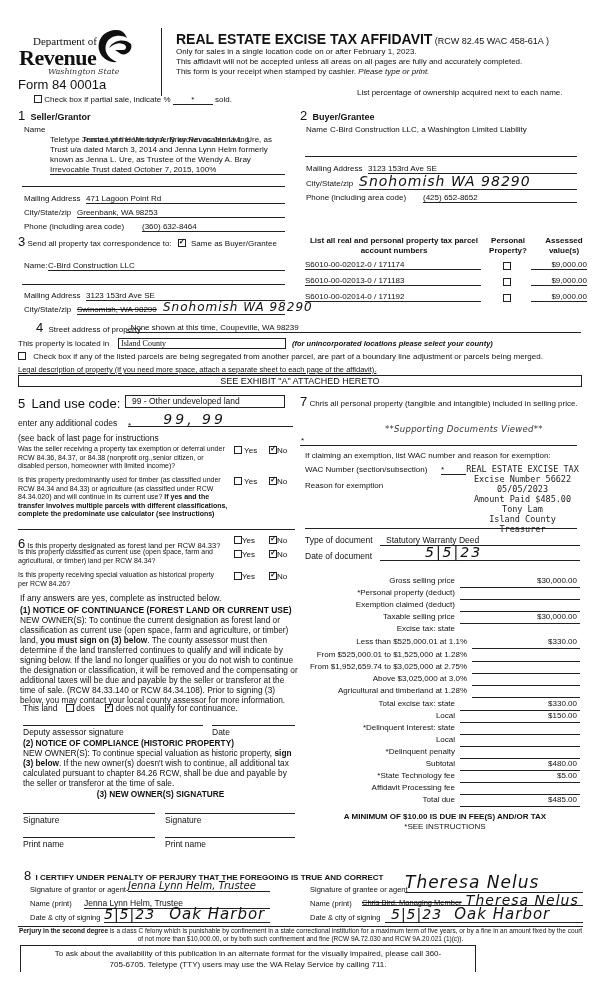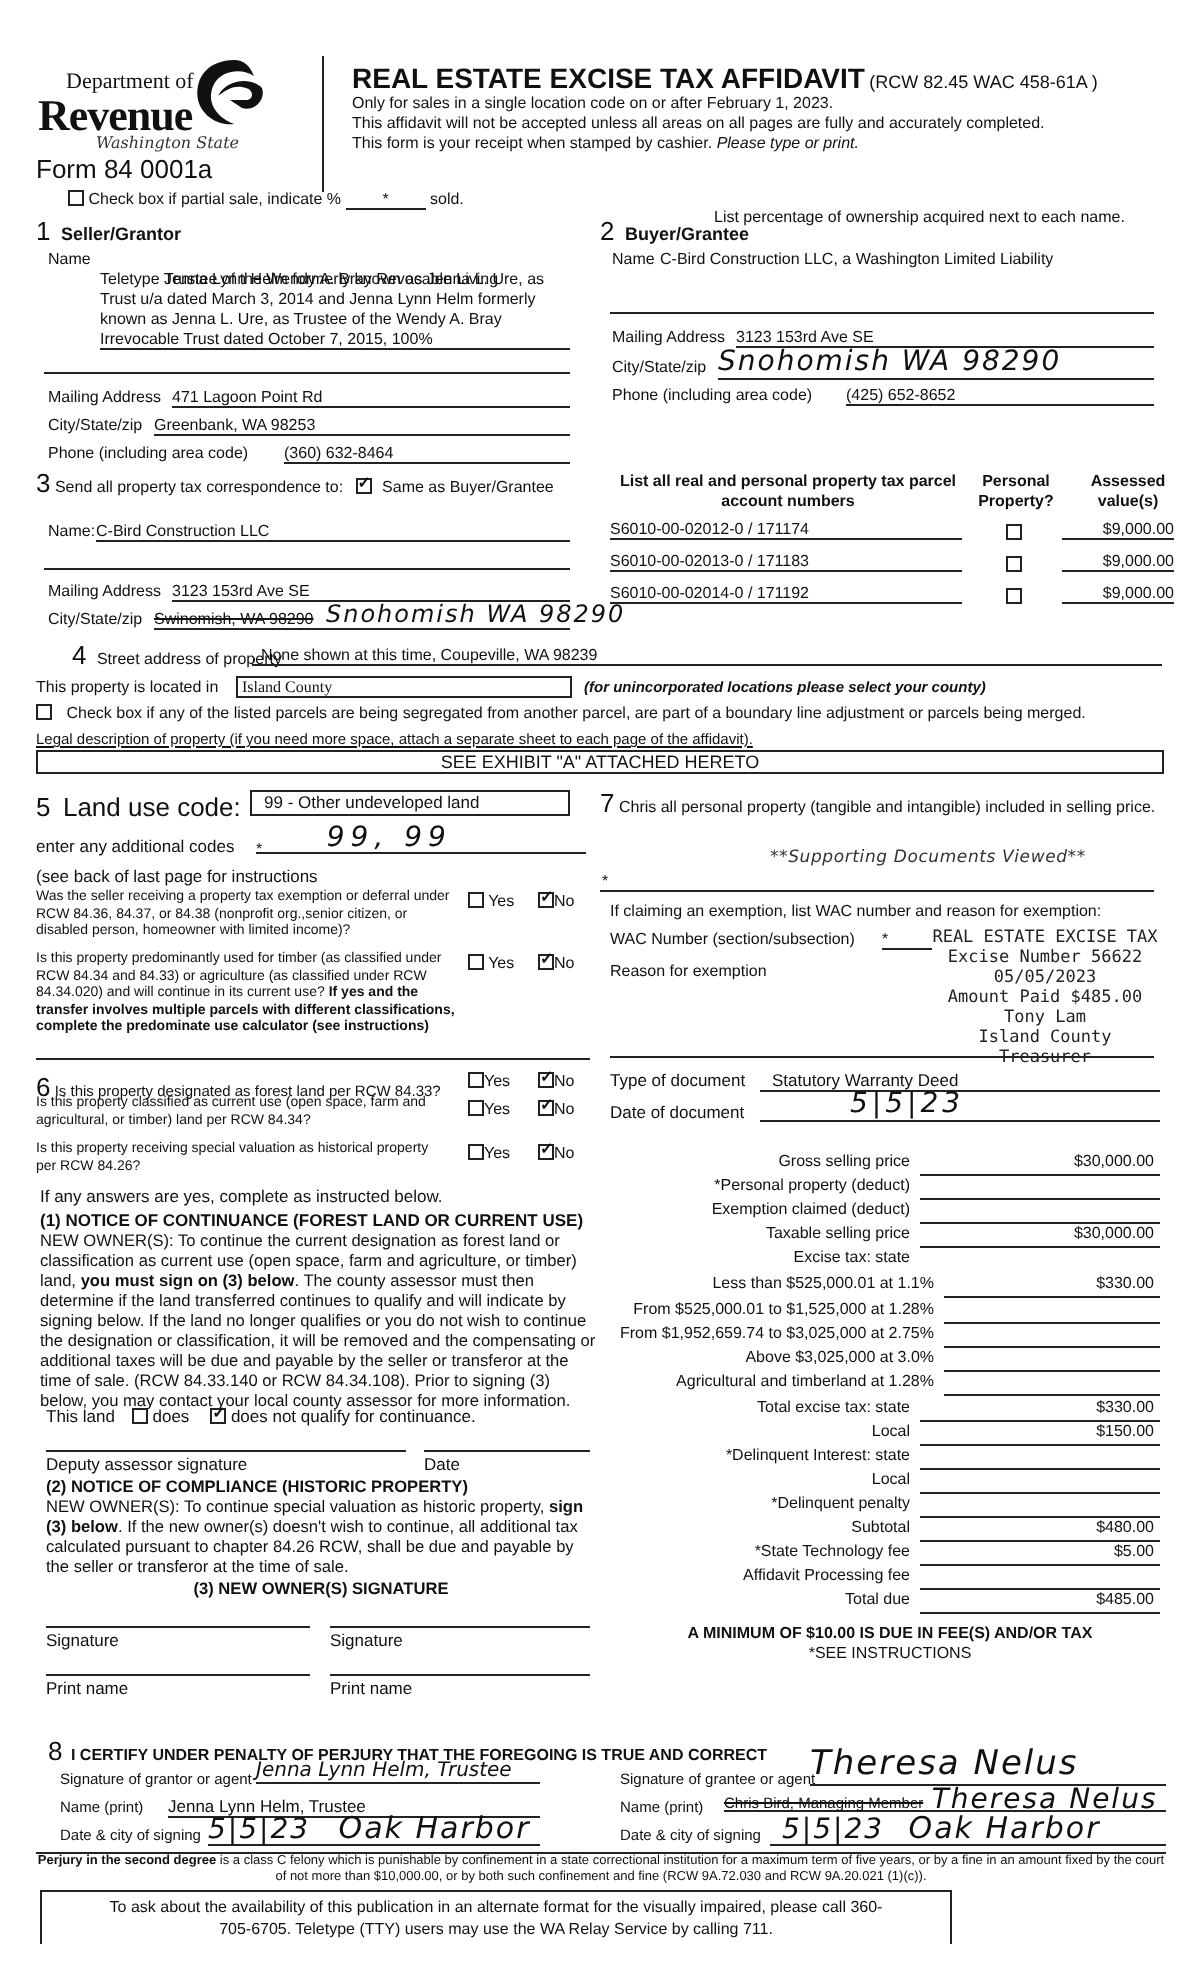--- a/index.html
+++ b/index.html
@@ -48,21 +48,21 @@
     <i>Please type or print.</i>
   </div>
 </div>
 
 <div class="abs" style="left:34px;top:95px;white-space:nowrap;font-size:8px;">
   <span class="cb"></span>
   <span>Check box if partial sale, indicate %</span>
   <span style="display:inline-block;width:40px;text-align:center;border-bottom:1px solid #222;">*</span>
   <span>sold.</span>
 </div>
-<div class="abs" style="left:325px;top:104px;font-size:8px;white-space:nowrap;padding-left:32px;">List percentage of ownership acquired next to each name.</div>
+<div class="abs" style="left:325px;top:88px;font-size:8px;white-space:nowrap;padding-left:32px;">List percentage of ownership acquired next to each name.</div>
 
 <div class="abs" style="left:0;top:108px;width:295px;height:125px;">
   <div class="abs" style="left:18px;top:0px;white-space:nowrap;">
     <span class="secnum">1</span>
     <span class="b" style="font-size:9px;margin-left:3px;">Seller/Grantor</span>
   </div>
   <div class="abs" style="left:24px;top:17px;">Name</div>
   <div class="abs" style="left:48px;top:27px;white-space:nowrap;margin-left:34px;">Jenna Lynn Helm formerly known as Jenna L. Ure, as</div>
   <div class="abs" style="left:50px;top:27px;white-space:nowrap;">Teletype Trustee of the Wendy A. Bray Revocable Living</div>
   <div class="abs" style="left:50px;top:37px;white-space:nowrap;">Trust u/a dated March 3, 2014 and Jenna Lynn Helm formerly</div>

